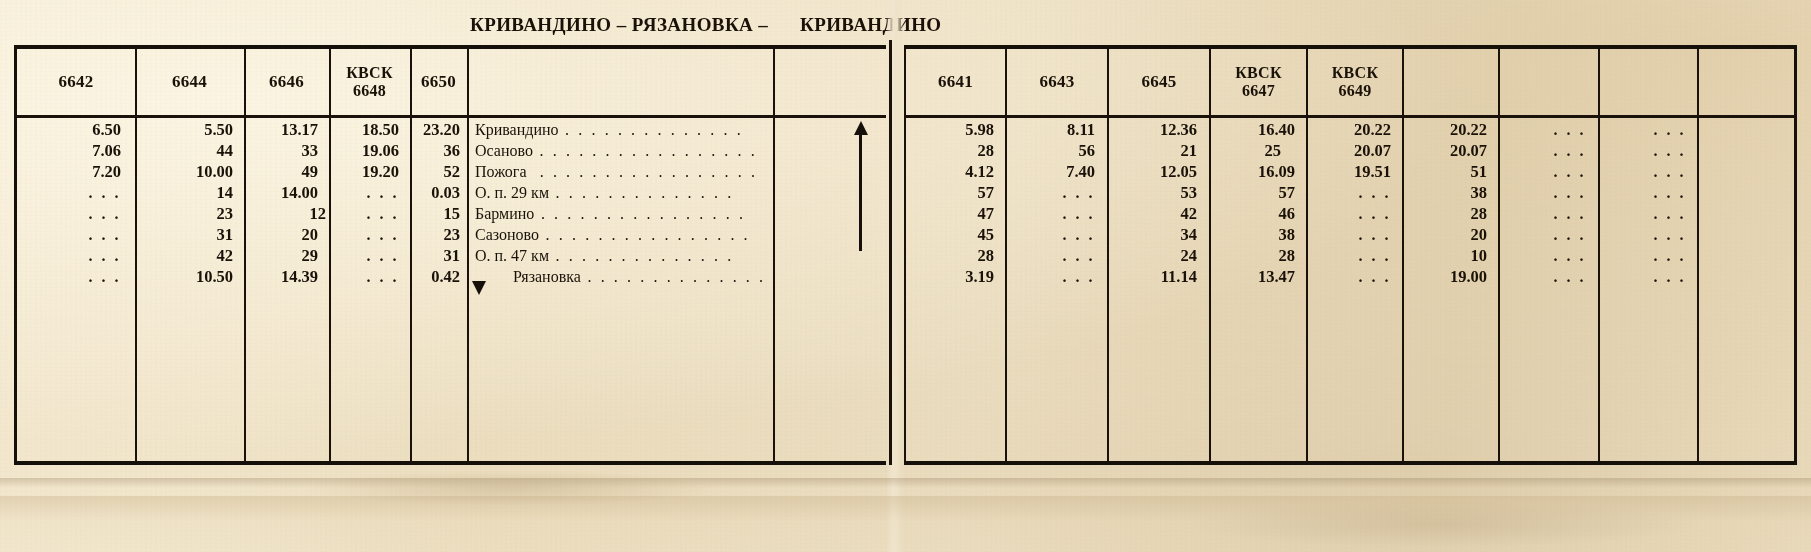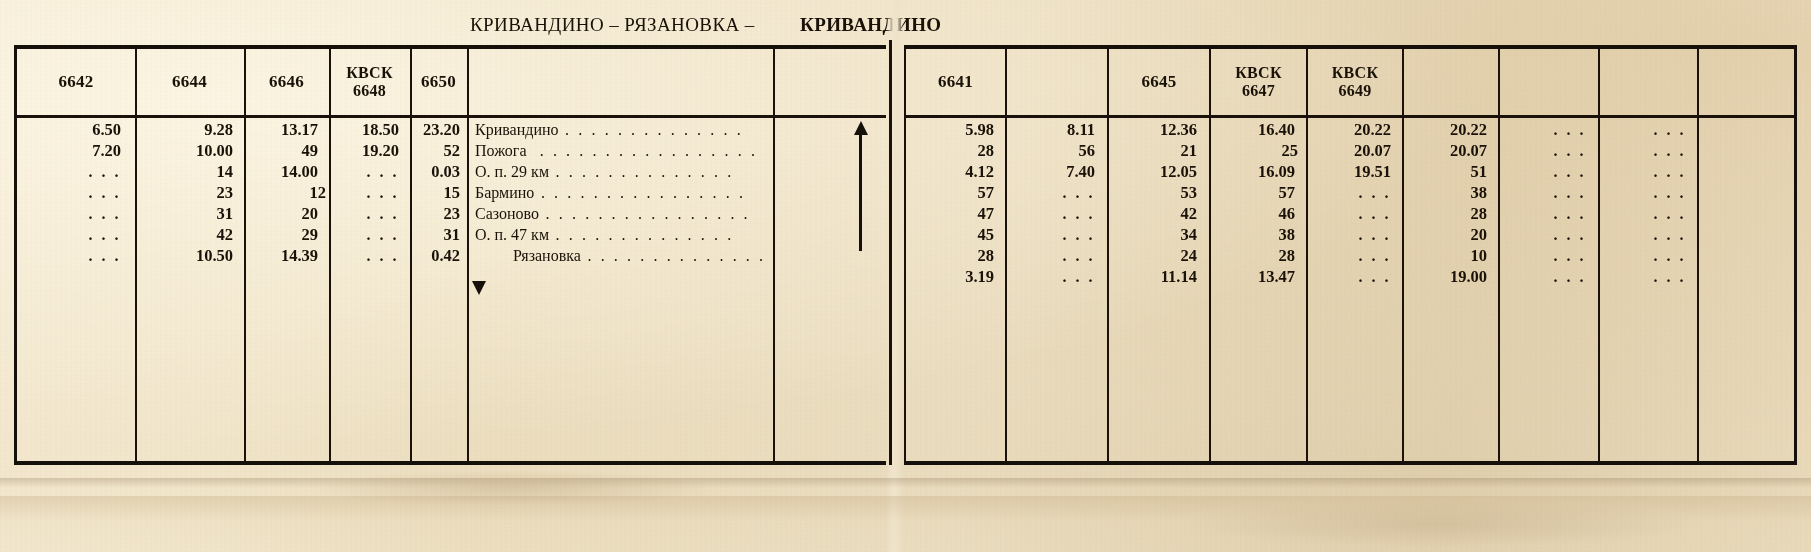--- a/index.html
+++ b/index.html
@@ -45,21 +45,21 @@
     top: 8px;
     left: 0;
     width: 1811px;
     height: 32px;
   }
   .title-left {
     position: absolute;
     left: 470px;
     top: 6px;
     font-size: 19px;
-    font-weight: normal;
+    font-weight: bold;
     letter-spacing: .4px;
     white-space: nowrap;
   }
   .title-right {
     position: absolute;
     left: 800px;
     top: 6px;
     font-size: 19px;
     font-weight: bold;
     letter-spacing: .4px;
@@ -286,27 +286,35 @@
       </div>
     </div>
     <div class="col-head" style="left:395px;width:53px">
       <span>6650</span>
     </div>
 
     <div class="rows">
 
       <div class="row">
         <div class="cell" style="left:0;width:104px">6.50</div>
-        <div class="cell" style="left:120px;width:96px">9.28</div>
+        <div class="cell" style="left:120px;width:96px">5.50</div>
         <div class="cell" style="left:229px;width:72px">13.17</div>
         <div class="cell" style="left:314px;width:68px">18.50</div>
         <div class="cell" style="left:395px;width:48px">23.20</div>
         <div class="stopname" style="left:458px;width:290px"><span>Кривандино</span><span class="ld"> . . . . . . . . . . . . . .</span></div>
       </div>
 
+      <div class="row">
+        <div class="cell" style="left:0;width:104px">7.06</div>
+        <div class="cell" style="left:120px;width:96px">44</div>
+        <div class="cell" style="left:229px;width:72px">33</div>
+        <div class="cell" style="left:314px;width:68px">19.06</div>
+        <div class="cell" style="left:395px;width:48px">36</div>
+        <div class="stopname" style="left:458px;width:290px"><span>Осаново</span><span class="ld"> . . . . . . . . . . . . . . . . .</span></div>
+      </div>
 
       <div class="row">
         <div class="cell" style="left:0;width:104px">7.20</div>
         <div class="cell" style="left:120px;width:96px">10.00</div>
         <div class="cell" style="left:229px;width:72px">49</div>
         <div class="cell" style="left:314px;width:68px">19.20</div>
         <div class="cell" style="left:395px;width:48px">52</div>
         <div class="stopname" style="left:458px;width:290px"><span>Пожога</span><span class="ld">&nbsp; . . . . . . . . . . . . . . . . .</span></div>
       </div>
 
@@ -376,20 +384,23 @@
       <span style="left:402px"></span>
       <span style="left:498px"></span>
       <span style="left:594px"></span>
       <span style="left:694px"></span>
       <span style="left:793px"></span>
     </div>
 
     <div class="col-head" style="left:2px;width:99px">
       <span>6641</span>
     </div>
+    <div class="col-head" style="left:103px;width:100px">
+      <span>6643</span>
+    </div>
     <div class="col-head" style="left:205px;width:100px">
       <span>6645</span>
     </div>
     <div class="col-head two" style="left:307px;width:95px">
       <div>
         <span class="kv">КВСК</span>
         <span class="kv">6647</span>
       </div>
     </div>
     <div class="col-head two" style="left:404px;width:94px">
@@ -415,21 +426,21 @@
         <div class="cell" style="left:404px;width:83px">20.22</div>
         <div class="cell" style="left:500px;width:83px">20.22</div>
         <div class="cell dots" style="left:596px;width:86px">. . .</div>
         <div class="cell dots" style="left:696px;width:86px">. . .</div>
       </div>
 
       <div class="row">
         <div class="cell" style="left:2px;width:88px">28</div>
         <div class="cell" style="left:103px;width:88px">56</div>
         <div class="cell" style="left:205px;width:88px">21</div>
-        <div class="cell" style="left:310px;width:84px">25</div>
+        <div class="cell" style="left:293px;width:84px">25</div>
         <div class="cell" style="left:404px;width:83px">20.07</div>
         <div class="cell" style="left:500px;width:83px">20.07</div>
         <div class="cell dots" style="left:596px;width:86px">. . .</div>
         <div class="cell dots" style="left:696px;width:86px">. . .</div>
       </div>
 
       <div class="row">
         <div class="cell" style="left:2px;width:88px">4.12</div>
         <div class="cell" style="left:103px;width:88px">7.40</div>
         <div class="cell" style="left:205px;width:88px">12.05</div>

